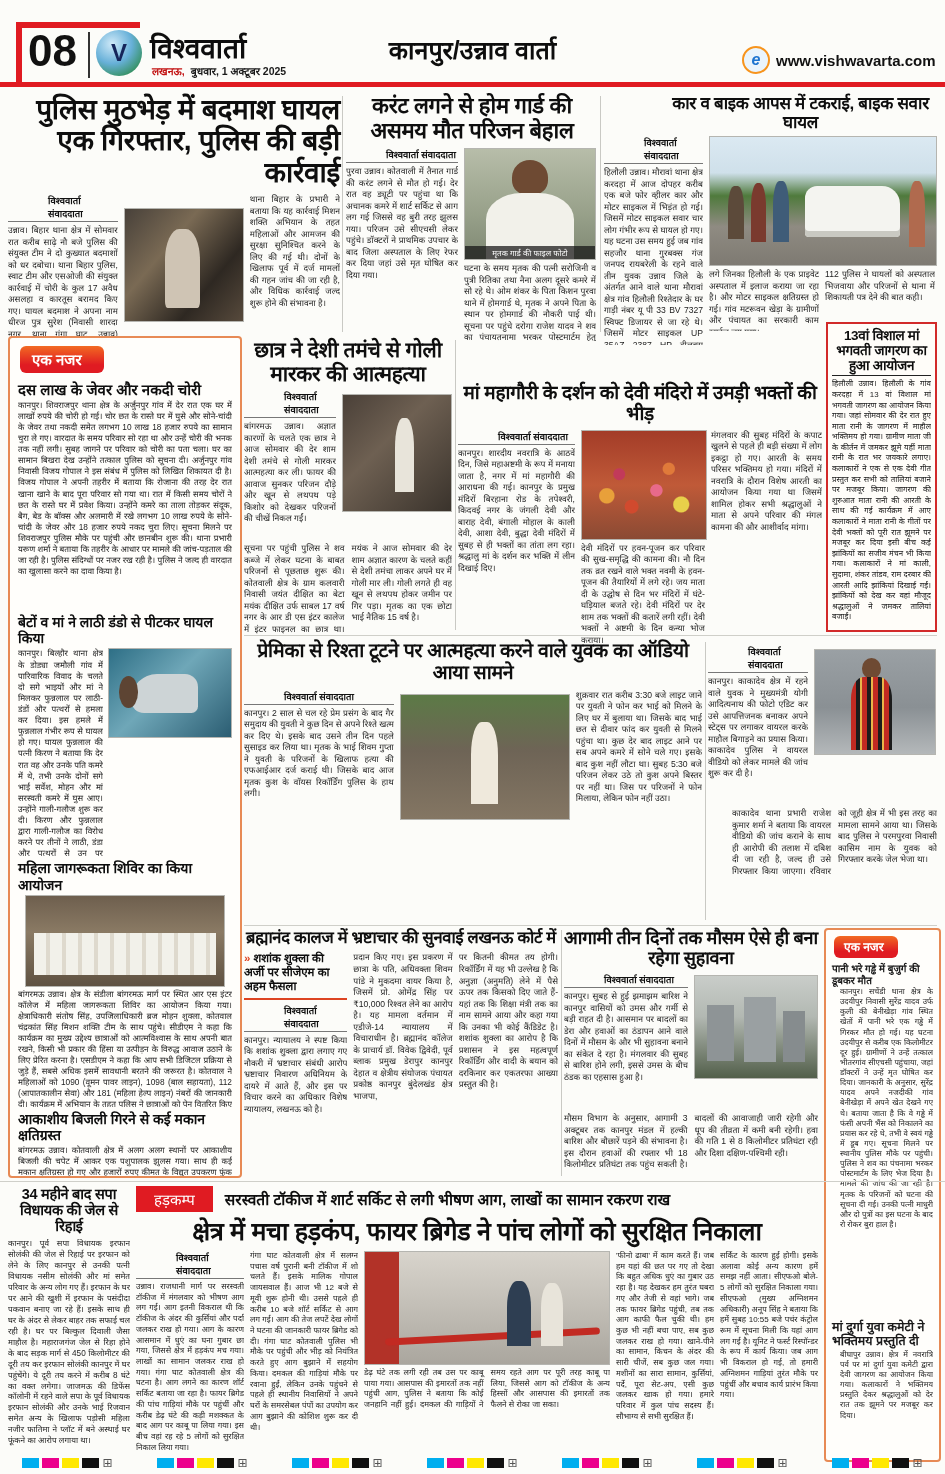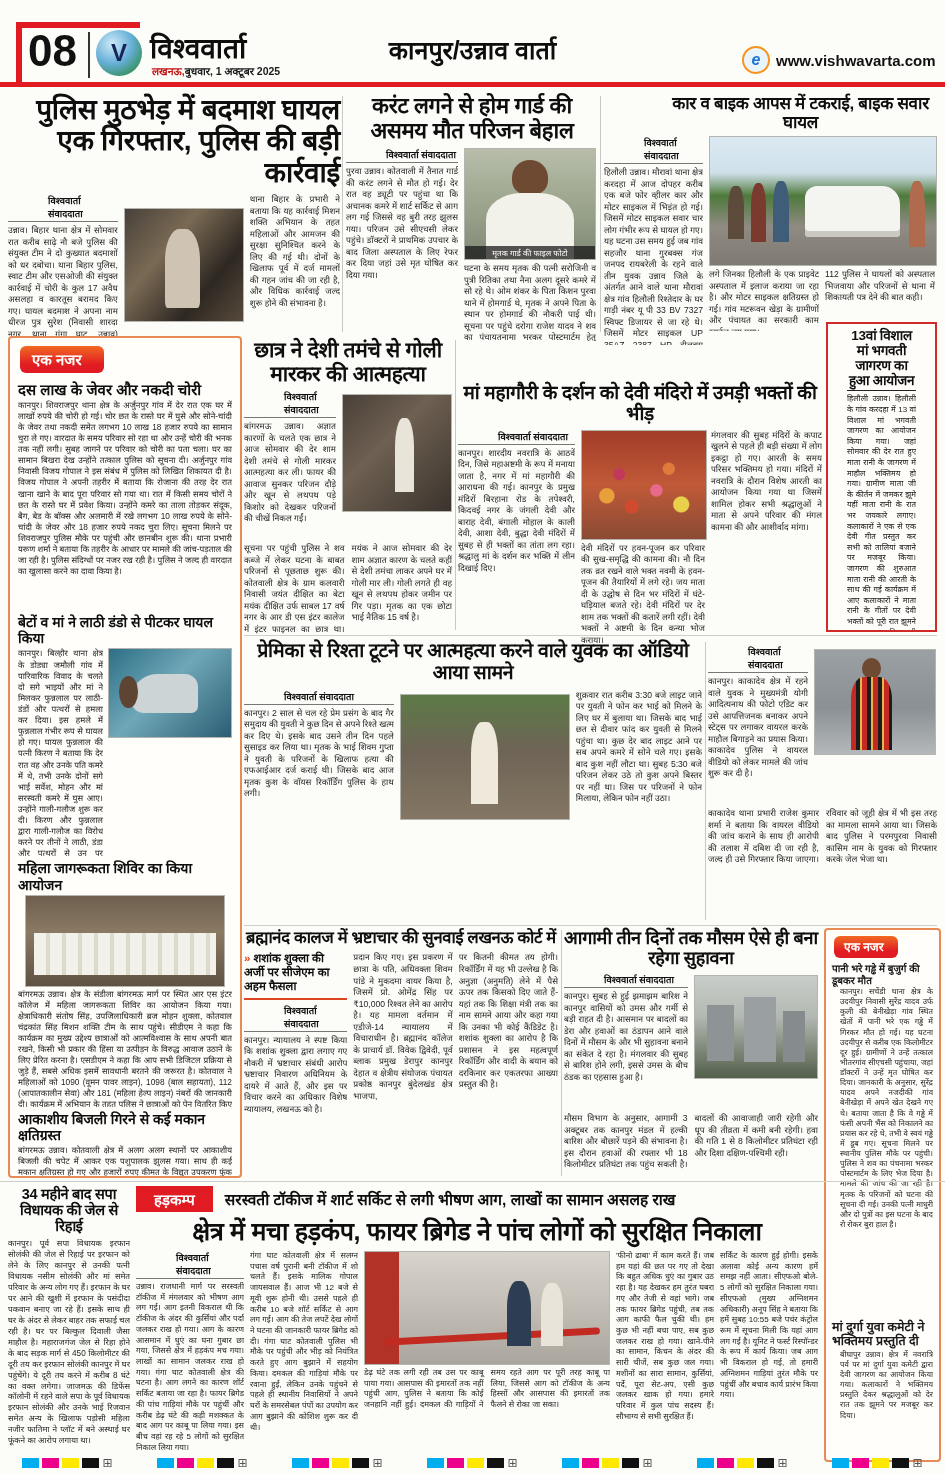--- a/index.html
+++ b/index.html
@@ -27,34 +27,34 @@
   #hdr-corner-v{left:16px;top:22px;width:6px;height:62px;background:#e01b22;}
   #hdr-corner-h{left:16px;top:22px;width:124px;height:6px;background:#e01b22;}
   #hdr-line{left:0;top:82px;width:945px;height:5px;background:#e01b22;}
   #pagenum{left:28px;top:26px;font-size:44px;font-weight:800;color:#111;}
   #hdr-div{left:88px;top:32px;width:2px;height:46px;background:#333;}
   #logo{left:96px;top:30px;width:46px;height:46px;border-radius:50%;
         background:radial-gradient(circle at 35% 30%,#cfe9f8 0%,#67b0d8 45%,#2e8c4f 85%);
         display:flex;align-items:center;justify-content:center;font-weight:800;font-size:24px;color:#15255a;}
   #paper-name{left:150px;top:28px;font-size:28px;font-weight:800;color:#0d0d0d;}
   #dateline{left:152px;top:64px;font-size:10.5px;font-weight:700;}
-  #dateline .city{color:#c21212;margin-right:0;}
+  #dateline .city{color:#c21212;margin-right:6px;}
   #section-title{left:0;right:0;top:32px;text-align:center;font-size:25px;font-weight:800;color:#0d0d0d;}
   #website{left:742px;top:46px;display:flex;align-items:center;gap:6px;}
   #website .eicon{width:24px;height:24px;border-radius:50%;background:#eaf4fc;border:2px solid #f7941d;
         color:#1e74d0;font-weight:800;font-style:italic;font-size:16px;display:flex;align-items:center;justify-content:center;}
   #website .url{font-size:15px;font-weight:800;color:#111;}
   
   #a1{left:8px;top:94px;width:332px;height:240px;}
   #a2{left:346px;top:94px;width:252px;height:240px;}
   #a3{left:604px;top:94px;width:333px;height:240px;}
   #en1{left:8px;top:336px;width:230px;height:838px;}
   #a4{left:244px;top:338px;width:208px;height:294px;}
   #a5{left:458px;top:338px;width:364px;height:294px;}
-  #a6{left:826px;top:322px;width:111px;height:310px;border:2px solid #d22a2a;background:#fffdf9;padding:2px 19px;box-sizing:border-box;overflow:hidden;}
+  #a6{left:826px;top:322px;width:111px;height:310px;border:2px solid #d22a2a;background:#fffdf9;padding:2px 4px;box-sizing:border-box;overflow:hidden;}
   #a7{left:244px;top:640px;width:458px;height:282px;}
   #a8{left:708px;top:640px;width:229px;height:282px;}
   #a9{left:244px;top:928px;width:314px;height:250px;}
   #a10{left:564px;top:928px;width:254px;height:250px;}
   #en2{left:824px;top:928px;width:113px;height:530px;}
   #a12{left:8px;top:1186px;width:122px;height:266px;}
   #a13{left:136px;top:1186px;width:682px;height:268px;}
   #regmarks{left:0;top:1456px;width:945px;height:14px;display:flex;justify-content:space-around;align-items:center;}
   .reg-group{display:flex;gap:3px;align-items:center;}
   .reg-sq{width:17px;height:10px;display:inline-block;}
@@ -111,21 +111,21 @@
   #a6 .hl{font-size:13.5px;border-bottom:1.5px solid #222;padding-bottom:2px;margin:2px 0 3px 0;}
   #a7 .hl{font-size:19.5px;}
   #a8 .hl{font-size:17.5px;}
   #a9 .hl{font-size:16.5px;}
   #a10 .hl{font-size:18px;}
   #a12 .hl{font-size:14.5px;}
   #a13 .hl{font-size:25px;}
   .subhead{font-weight:800;font-size:11.5px;line-height:1.2;color:#0e0e0e;border-bottom:2px solid #d42;
            padding-bottom:4px;margin-bottom:4px;}
   .subhead .mark{color:#d42;font-weight:800;margin-right:3px;}
-  .kicker{background:#e01b22;color:#fff;font-weight:700;font-size:15px;padding:3px 18px;display:inline-block;}
+  .kicker{background:#e01b22;color:#fff;font-weight:400;font-size:15px;padding:3px 18px;display:inline-block;}
   .strip-hl{font-weight:800;font-size:15.5px;color:#0e0e0e;}
   .mini-title{font-weight:800;font-size:11px;margin:3px 6px 1px 6px;line-height:1.15;}
   .mini-body{font-size:7.8px;line-height:1.3;text-align:justify;margin:0 6px 3px 14px;color:#1d1d1d;overflow:hidden;}
 </style>
 </head>
 <body>
 
 <div class="abs" id="hdr-corner-v"></div>
 <div class="abs" id="hdr-corner-h"></div>
 <div class="abs" id="pagenum">08</div>
@@ -270,21 +270,21 @@
   <div class="row" style="margin-top:5px;">
     <div style="width:100px;">
       <span class="byline">विश्ववार्ता संवाददाता</span>
       <div class="btxt" style="height:128px;">कानपुर। काकादेव क्षेत्र में रहने वाले युवक ने मुख्यमंत्री योगी आदित्यनाथ की फोटो एडिट कर उसे आपत्तिजनक बनाकर अपने स्टेट्स पर लगाकर वायरल करके माहौल बिगाड़ने का प्रयास किया। काकादेव पुलिस ने वायरल वीडियो को लेकर मामले की जांच शुरू कर दी है।</div>
     </div>
     <div class="ph ph-cm" style="width:120px;height:104px;margin-top:4px;">
       <div class="hd2"></div>
       <div class="shirt"></div>
     </div>
   </div>
-  <div class="btxt cols2" style="height:96px;margin-top:4px;">काकादेव थाना प्रभारी राजेश कुमार शर्मा ने बताया कि वायरल वीडियो की जांच कराने के साथ ही आरोपी की तलाश में दबिश दी जा रही है, जल्द ही उसे गिरफ्तार किया जाएगा। रविवार को जूही क्षेत्र में भी इस तरह का मामला सामने आया था। जिसके बाद पुलिस ने परमपुरवा निवासी कासिम नाम के युवक को गिरफ्तार करके जेल भेजा था।</div>
+  <div class="btxt cols2" style="height:96px;margin-top:4px;margin-left:24px;">काकादेव थाना प्रभारी राजेश कुमार शर्मा ने बताया कि वायरल वीडियो की जांच कराने के साथ ही आरोपी की तलाश में दबिश दी जा रही है, जल्द ही उसे गिरफ्तार किया जाएगा। रविवार को जूही क्षेत्र में भी इस तरह का मामला सामने आया था। जिसके बाद पुलिस ने परमपुरवा निवासी कासिम नाम के युवक को गिरफ्तार करके जेल भेजा था।</div>
 </div>
 
 <div class="abs" id="a9">
   <div class="hl">ब्रह्मानंद कालज में भ्रष्टाचार की सुनवाई लखनऊ कोर्ट में</div>
   <div class="row" style="margin-top:6px;">
     <div style="width:104px;">
       <div class="subhead"><span class="mark">»</span><span>शशांक शुक्ला की अर्जी पर सीजेएम का अहम फैसला</span></div>
       <span class="byline">विश्ववार्ता संवाददाता</span>
       <div class="btxt" style="height:128px;">कानपुर। न्यायालय ने स्पष्ट किया कि शशांक शुक्ला द्वारा लगाए गए नौकरी में भ्रष्टाचार संबंधी आरोप भ्रष्टाचार निवारण अधिनियम के दायरे में आते हैं, और इस पर विचार करने का अधिकार विशेष न्यायालय, लखनऊ को है।</div>
     </div>
@@ -318,21 +318,21 @@
 </div>
 
 <div class="abs" id="a12">
   <div class="hl">34 महीने बाद सपा विधायक की जेल से रिहाई</div>
   <div class="btxt" style="font-size:8.2px;height:218px;margin-top:4px;">कानपुर। पूर्व सपा विधायक इरफान सोलंकी की जेल से रिहाई पर इरफान को लेने के लिए कानपुर से उनकी पत्नी विधायक नसीम सोलंकी और मां समेत परिवार के अन्य लोग गए हैं। इरफान के घर पर आने की खुशी में इरफान के पसंदीदा पकवान बनाए जा रहे हैं। इसके साथ ही घर के अंदर से लेकर बाहर तक सफाई चल रही है। घर पर बिल्कुल दिवाली जैसा माहौल है। महाराजगंज जेल से रिहा होने के बाद सड़क मार्ग से 450 किलोमीटर की दूरी तय कर इरफान सोलंकी कानपुर में घर पहुंचेंगे। ये दूरी तय करने में करीब 8 घंटे का वक्त लगेगा। जाजमऊ की डिफेंस कॉलोनी में रहने वाले सपा के पूर्व विधायक इरफान सोलंकी और उनके भाई रिजवान समेत अन्य के खिलाफ पड़ोसी महिला नजीर फातिमा ने प्लॉट में बने अस्थाई घर फूंकने का आरोप लगाया था।</div>
 </div>
 
 <div class="abs" id="a13">
   <div class="row" style="align-items:center;gap:12px;">
     <span class="kicker">हड़कम्प</span>
-    <span class="strip-hl">सरस्वती टॉकीज में शार्ट सर्किट से लगी भीषण आग, लाखों का सामान असलह राख</span>
+    <span class="strip-hl">सरस्वती टॉकीज में शार्ट सर्किट से लगी भीषण आग, लाखों का सामान रकरण राख</span>
   </div>
   <div class="hl" style="margin-top:5px;">क्षेत्र में मचा हड़कंप, फायर ब्रिगेड ने पांच लोगों को सुरक्षित निकाला</div>
   <div class="row" style="margin-top:6px;">
     <div style="width:108px;">
       <span class="byline">विश्ववार्ता संवाददाता</span>
       <div class="btxt" style="font-size:8px;height:168px;">उन्नाव। राजधानी मार्ग पर सरस्वती टॉकीज में मंगलवार को भीषण आग लग गई। आग इतनी विकराल थी कि टॉकीज के अंदर की कुर्सियां और पर्दा जलकर राख हो गया। आग के कारण आसमान में धुएं का घना गुबार छा गया, जिससे क्षेत्र में हड़कंप मच गया। लाखों का सामान जलकर राख हो गया। गंगा घाट कोतवाली क्षेत्र की घटना है। आग लगने का कारण शॉर्ट सर्किट बताया जा रहा है। फायर ब्रिगेड की पांच गाड़ियां मौके पर पहुंचीं और करीब डेढ़ घंटे की कड़ी मशक्कत के बाद आग पर काबू पा लिया गया। इस बीच वहां रह रहे 5 लोगों को सुरक्षित निकाल लिया गया।</div>
     </div>
     <div class="btxt" style="font-size:8px;width:108px;height:184px;">गंगा घाट कोतवाली क्षेत्र में सलग्न पचास वर्ष पुरानी बनी टॉकीज में शो चलते हैं। इसके मालिक गोपाल जायसवाल हैं। आज भी 12 बजे से मूवी शुरू होनी थी। उससे पहले ही करीब 10 बजे शॉर्ट सर्किट से आग लग गई। आग की तेज लपटें देख लोगों ने घटना की जानकारी फायर ब्रिगेड को दी। गंगा घाट कोतवाली पुलिस भी मौके पर पहुंची और भीड़ को नियंत्रित करते हुए आग बुझाने में सहयोग किया। दमकल की गाड़ियां मौके पर रवाना हुईं, लेकिन उनके पहुंचने से पहले ही स्थानीय निवासियों ने अपने घरों के समरसेबल पंपों का उपयोग कर आग बुझाने की कोशिश शुरू कर दी थी।</div>
     <div style="width:246px;">
       <div class="ph ph-fire" style="width:244px;height:112px;">

